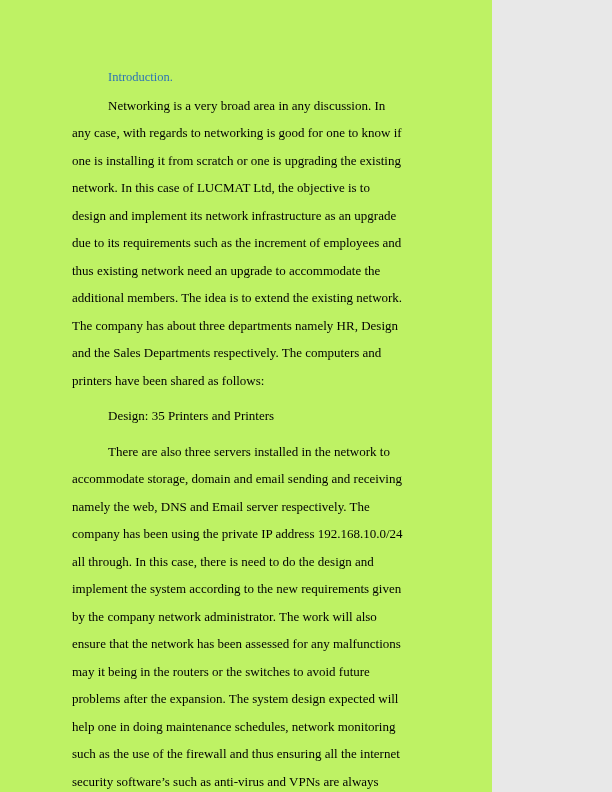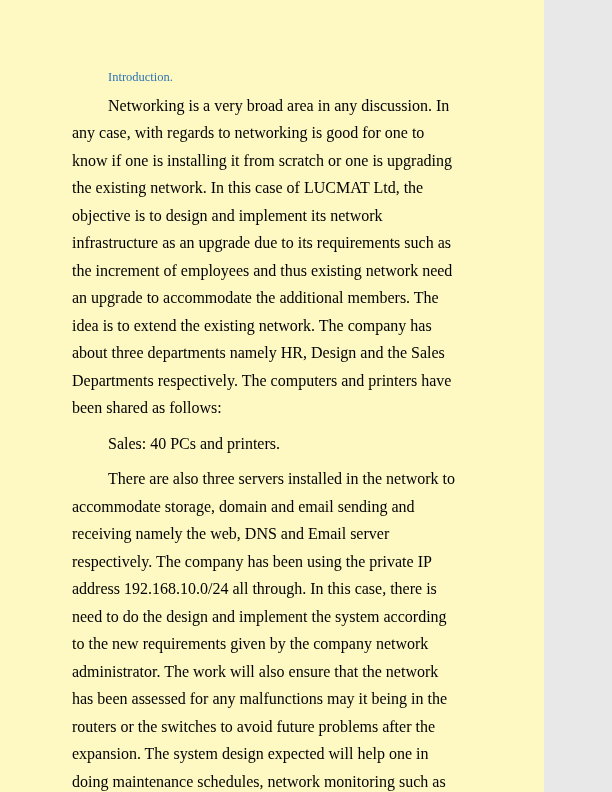--- a/index.html
+++ b/index.html
@@ -5,37 +5,37 @@
   * { box-sizing: border-box; }
   html, body { margin: 0; padding: 0; }
   body {
     width: 612px;
     height: 792px;
     background: #e8e8e8;
     font-family: "Liberation Serif", serif;
   }
   .page {
     position: relative;
-    width: 544px;
+    width: 492px;
     height: 792px;
-    background: #fef9c3;
+    background: #bef264;
     color: #000000;
     padding: 64px 72px 0 72px;
     overflow: hidden;
   }
   .heading {
     font-size: 12.5px;
     font-weight: normal;
     color: #2E74B5;
     margin: 0 0 0 36px;
     line-height: 27.5px;
   }
   p.body-para,
   p.list-line {
-    font-size: 16px;
+    font-size: 13px;
     line-height: 27.5px;
     margin: 0 16px 8px 0;
     text-align: left;
     color: #000000;
   }
   p.body-para.indent {
     text-indent: 36px;
   }
   p.list-line {
     margin-left: 36px;
@@ -43,17 +43,17 @@
 </style>
 </head>
 <body>
 
 <div class="page">
   <h1 class="heading">Introduction.</h1>
 
   <p class="body-para indent">Networking is a very broad area in any discussion. In any case, with regards to networking is good for one to know if one is installing it from scratch or one is upgrading the existing network. In this case of LUCMAT Ltd, the objective is to design and implement its network infrastructure as an upgrade due to its requirements such as the increment of employees and thus existing network need an upgrade to accommodate the additional members. The idea is to extend the existing network. The company has about three departments namely HR, Design and the Sales Departments respectively. The computers and printers have been shared as follows:</p>
 
 
+  <p class="list-line">Design: 35 Printers and Printers</p>
 
-  <p class="list-line">Sales: 40 PCs and printers.</p>
 
   <p class="body-para indent">There are also three servers installed in the network to accommodate storage, domain and email sending and receiving namely the web, DNS and Email server respectively. The company has been using the private IP address 192.168.10.0/24 all through. In this case, there is need to do the design and implement the system according to the new requirements given by the company network administrator. The work will also ensure that the network has been assessed for any malfunctions may it being in the routers or the switches to avoid future problems after the expansion. The system design expected will help one in doing maintenance schedules, network monitoring such as the use of the firewall and thus ensuring all the internet security software’s such as anti-virus and VPNs are always updated.</p>
 </div>
 
 </body></html>

